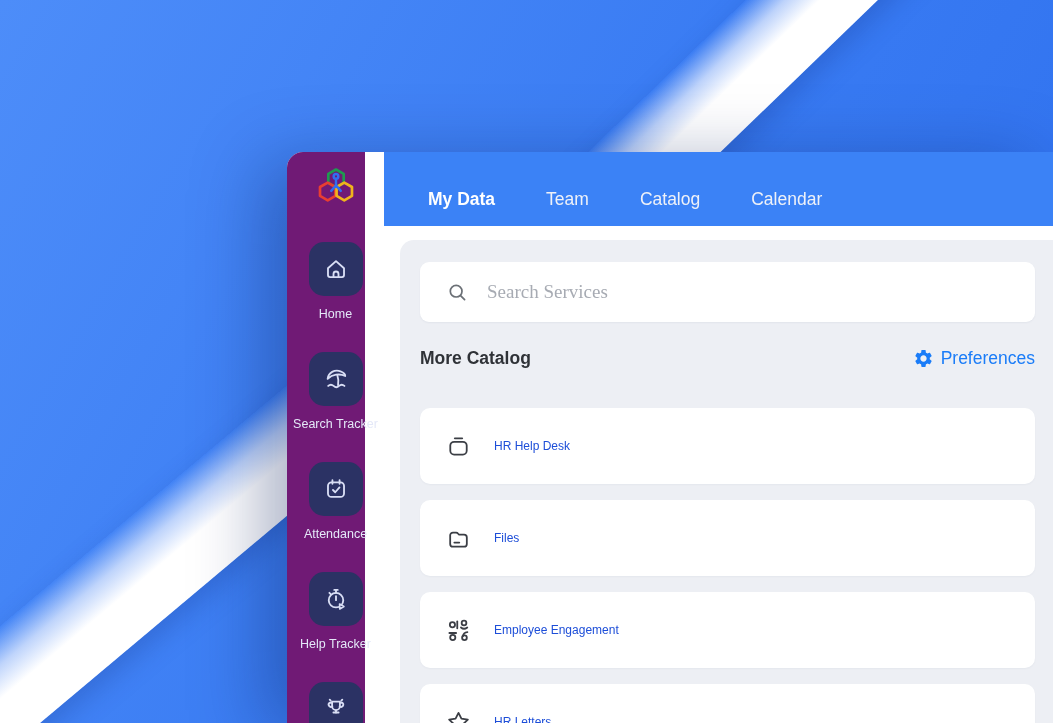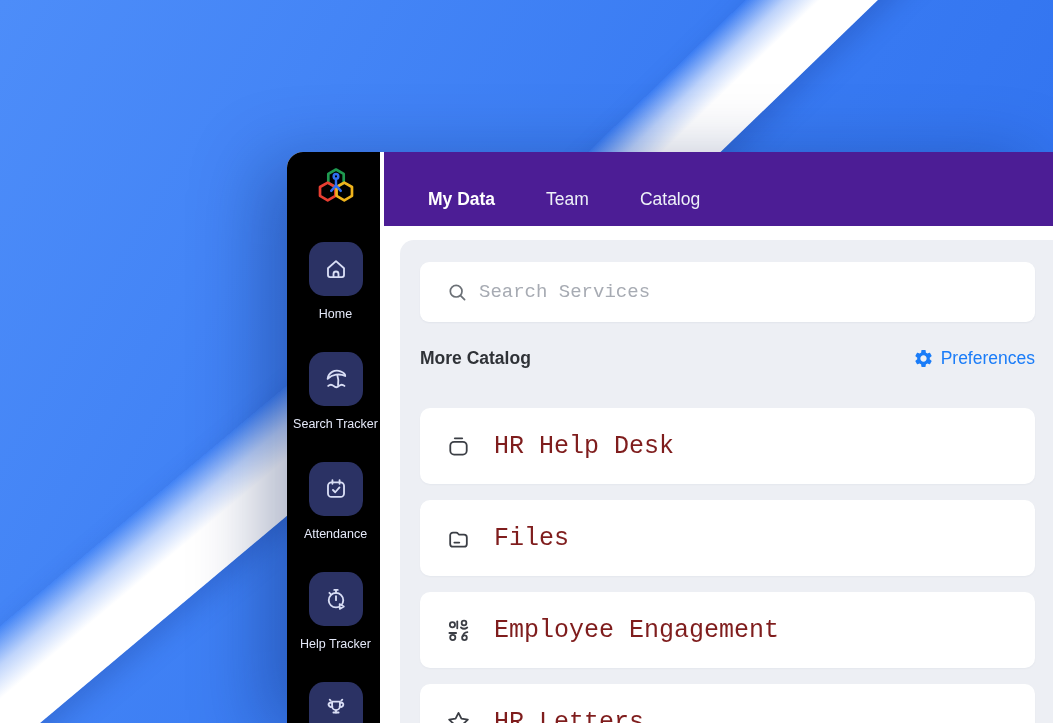--- a/index.html
+++ b/index.html
@@ -10,53 +10,53 @@
     background:linear-gradient(to right,rgba(255,255,255,0) 0%,rgba(226,235,253,.78) 30%,#ffffff 56%,#ffffff 100%);
     box-shadow:10px 0 26px rgba(23,55,140,.28);}
   .stripe-1{left:687px;top:-474px;width:92px;height:1100px;transform:rotate(46deg);}
   .stripe-2{left:41px;top:115px;width:100px;height:1000px;transform:rotate(50deg);}
 
   .window{position:absolute;left:287px;top:152px;width:766px;height:571px;
     border-top-left-radius:16px;overflow:hidden;background:#fff;
     box-shadow:-24px 10px 70px rgba(10,30,90,.35);}
 
   
-  .sidebar{position:absolute;left:0;top:0;bottom:0;width:93px;background:#000000;}
+  .sidebar{position:absolute;left:0;top:0;bottom:0;width:78px;background:#701a75;}
   .logo-wrap{position:absolute;top:14px;left:0;width:97px;display:flex;justify-content:center;}
   .nav-item{position:absolute;left:0;width:97px;display:flex;flex-direction:column;align-items:center;}
   .tile{width:54px;height:54px;border-radius:15px;background:#2b3264;display:flex;
     align-items:center;justify-content:center;}
   .nav-label{margin-top:11px;font-size:12.5px;color:#e4e8f8;white-space:nowrap;}
   .icon-side{stroke:#d9def5;fill:none;stroke-width:1.7;stroke-linecap:round;stroke-linejoin:round;}
 
   
-  .topbar{position:absolute;left:97px;right:0;top:0;height:94px;background:#4c1d95;
+  .topbar{position:absolute;left:97px;right:0;top:0;height:94px;background:#3b82f6;
     display:flex;align-items:center;padding-left:44px;gap:51px;box-sizing:border-box;}
   .tab{position:relative;height:100%;display:flex;align-items:center;font-size:17.5px;
     color:#eef1f8;cursor:pointer;}
   .tab.active .tab-text{font-weight:700;color:#ffffff;}
   .tab-underline{position:absolute;left:-13px;right:-13px;bottom:3px;height:5px;
     border-radius:3px;background:#1278f8;}
 
   
   .content-area{position:absolute;left:97px;top:74px;right:0;bottom:0;background:#ffffff;}
   .panel{position:absolute;left:16px;top:14px;right:0;bottom:-60px;background:#edeff4;
     border-top-left-radius:14px;padding:22px 18px 0 20px;box-sizing:border-box;}
   .searchbox{height:60px;background:#ffffff;border-radius:9px;display:flex;align-items:center;
     padding:0 18px 0 26px;box-shadow:0 1px 2px rgba(25,39,80,.05);}
-  .searchbox input{border:none;outline:none;background:transparent;flex:1;margin-left:8px;
-    font-size:19px;color:#3a3d42;font-family:Liberation Mono, monospace;}
+  .searchbox input{border:none;outline:none;background:transparent;flex:1;margin-left:16px;
+    font-size:19px;color:#3a3d42;font-family:Liberation Serif, serif;}
   .searchbox input::placeholder{color:#a7abb3;}
   .section-row{margin-top:23px;height:26px;display:flex;justify-content:space-between;align-items:center;}
   .section-title{font-size:17.5px;font-weight:700;color:#2f3237;margin:0;}
   .pref-link{display:flex;align-items:center;gap:7px;font-size:17.5px;color:#1a7cf8;cursor:pointer;text-decoration:none;}
   .cards{margin-top:37px;display:flex;flex-direction:column;gap:16px;}
   .card{height:76px;min-height:76px;background:#ffffff;border-radius:10px;display:flex;align-items:center;
     padding-left:25px;gap:22px;box-shadow:0 1px 2px rgba(25,39,80,.04);cursor:pointer;}
-  .card-label{font-size:25px;color:#7f1d1d;font-family:Liberation Mono, monospace;}
+  .card-label{font-size:12px;color:#1d4ed8;}
   .icon-card{stroke:#3b3e45;fill:none;stroke-width:1.6;stroke-linecap:round;stroke-linejoin:round;}
 </style>
 </head>
 <body>
 
 <div class="wallpaper">
   <div class="stripe stripe-1"></div>
   <div class="stripe stripe-2"></div>
 </div>
 
@@ -142,20 +142,23 @@
     <div class="tab active">
       <span class="tab-text">My Data</span>
       <span class="tab-underline"></span>
     </div>
     <div class="tab">
       <span class="tab-text">Team</span>
     </div>
     <div class="tab">
       <span class="tab-text">Catalog</span>
     </div>
+    <div class="tab">
+      <span class="tab-text">Calendar</span>
+    </div>
   </header>
 
   <main class="content-area">
     <div class="panel">
 
       <div class="searchbox">
         <svg width="23" height="23" viewBox="0 0 24 24" fill="none" stroke="#6b7076" stroke-width="1.8" stroke-linecap="round">
           <circle cx="10.6" cy="10.6" r="6.1"></circle>
           <path d="M15.2 15.2 L19.4 19.4"></path>
         </svg>

